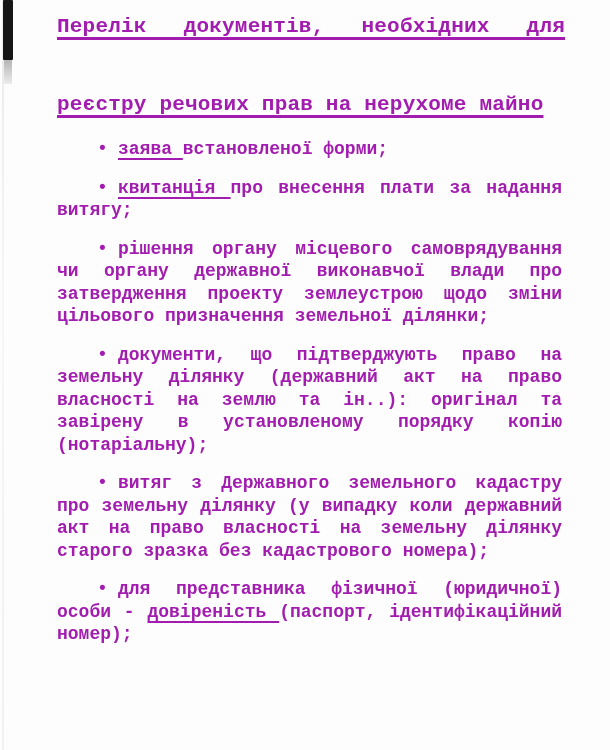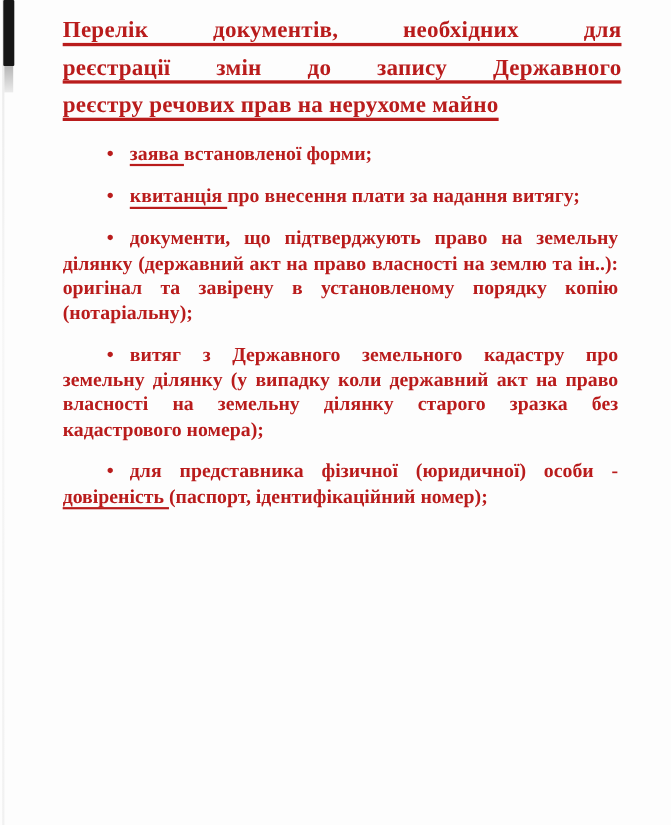--- a/index.html
+++ b/index.html
@@ -2,23 +2,23 @@
 <html><head>
 <meta charset="utf-8">
 <style>
   html, body { margin: 0; padding: 0; background: #ffffff; }
   .page {
     position: relative;
     width: 610px;
     height: 750px;
     background: #fdfdfd;
     overflow: hidden;
-    font-family: Liberation Serif, serif;
+    font-family: Liberation Mono, monospace;
     font-weight: bold;
-    color: #b91c1c;
+    color: #a21caf;
     box-sizing: border-box;
   }
   .edge-line {
     position: absolute;
     left: 2px; top: 0;
     width: 2px; height: 100%;
     background: linear-gradient(#dcdcdc, #f2f2f2 40%, #e9e9e9);
     opacity: .6;
   }
   .scan-bar {
@@ -43,20 +43,21 @@
   }
   .title-line {
     text-align: justify;
     text-align-last: justify;
     text-decoration: underline;
     text-decoration-thickness: 2.5px;
     text-underline-offset: 5px;
   }
   .title-line.last {
     text-align-last: left;
+    margin-top: 44px;
   }
   .list {
     margin: 0 48px 0 57px;
     font-size: 18px;
     line-height: 22.5px;
   }
   .item {
     margin: 16px 0 9px 0;
     text-align: justify;
     text-indent: 40px;
@@ -76,24 +77,24 @@
 </head>
 <body>
 
 <div class="page">
   <div class="edge-line"></div>
   <div class="scan-bar"></div>
   <div class="scan-bar-fade"></div>
 
   <h1 class="title">
       <div class="title-line">Перелік документів, необхідних для</div>
-      <div class="title-line">реєстрації змін до запису Державного</div>
       <div class="title-line last">реєстру речових прав на нерухоме майно</div>
     </h1>
 
   <div class="list">
       <p class="item"><span class="bullet">•</span><span class="u">заява </span><span>встановленої форми;</span></p>
       <p class="item"><span class="bullet">•</span><span class="u">квитанція </span><span>про внесення плати за надання витягу;</span></p>
+      <p class="item"><span class="bullet">•</span><span>рішення органу місцевого самоврядування чи органу державної виконавчої влади  про затвердження проекту землеустрою щодо зміни цільового призначення земельної ділянки;</span></p>
       <p class="item"><span class="bullet">•</span><span>документи, що підтверджують право на земельну ділянку (державний акт на право власності на землю та ін..):  оригінал та завірену в установленому порядку копію (нотаріальну);</span></p>
       <p class="item"><span class="bullet">•</span><span>витяг з Державного земельного кадастру про земельну ділянку (у випадку коли державний акт на право власності на земельну ділянку старого зразка без кадастрового номера);</span></p>
       <p class="item"><span class="bullet">•</span><span>для представника фізичної (юридичної) особи - </span><span class="u">довіреність </span><span> (паспорт, ідентифікаційний номер);</span></p>
     </div>
 </div>
 
 </body></html>

